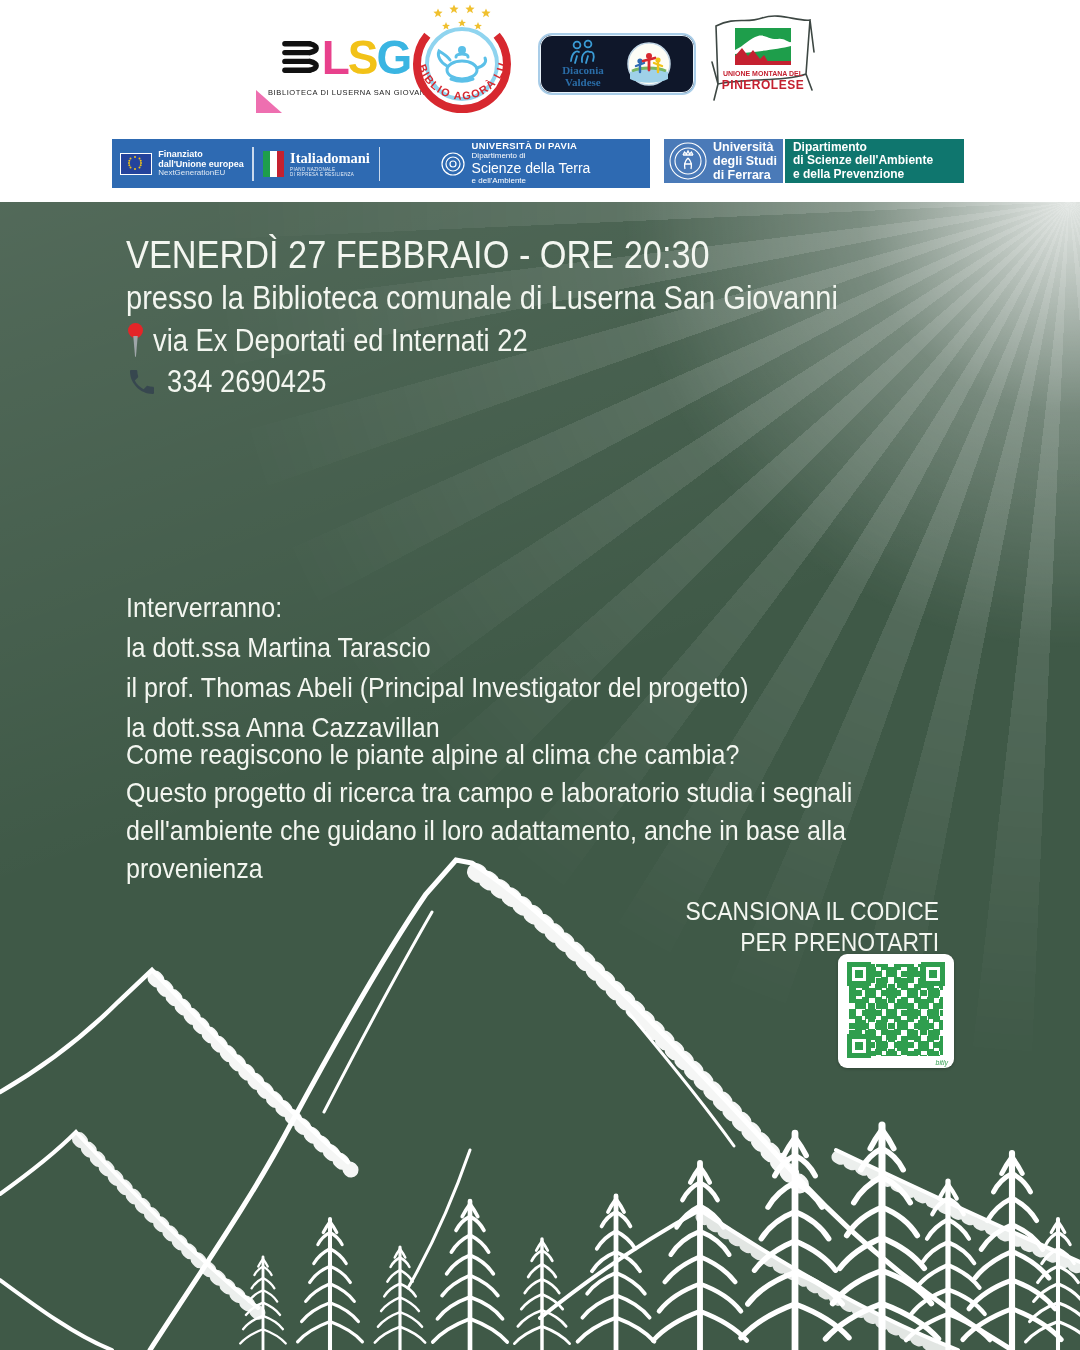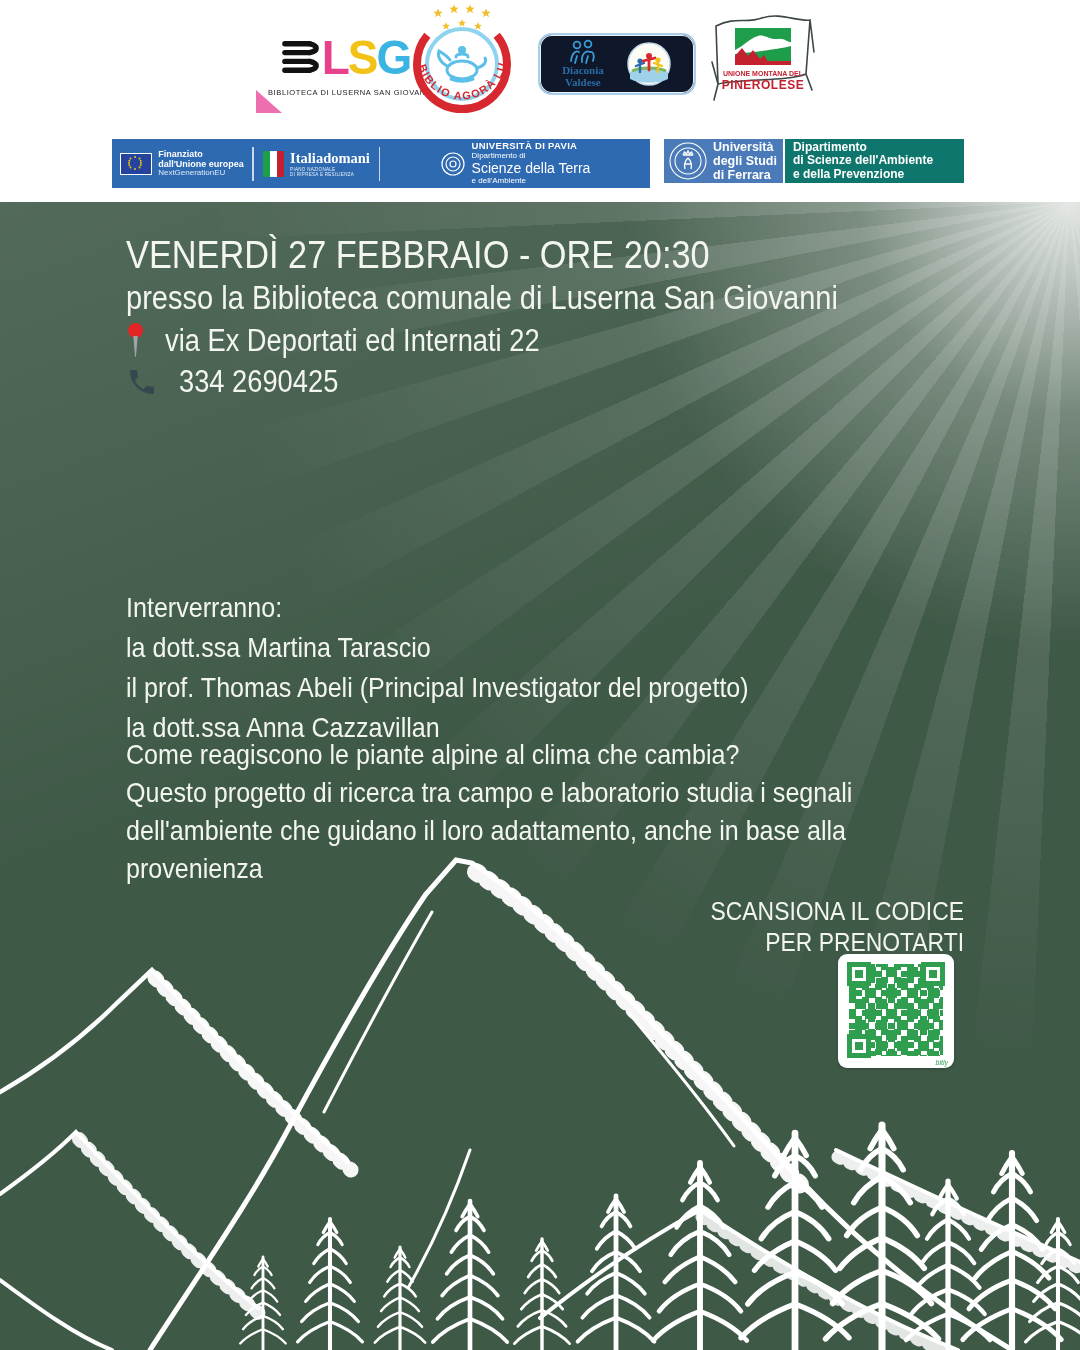--- a/index.html
+++ b/index.html
@@ -53,35 +53,35 @@
         background:linear-gradient(160deg, rgba(255,255,255,.10), rgba(255,255,255,0) 45%);}
 
   .content{position:absolute;inset:0;z-index:2;color:#f3f6f0;}
   .cond{transform:scaleX(.88);transform-origin:left top;}
   .cond-c{transform:scaleX(.88);transform-origin:center top;}
   .cond-r{transform:scaleX(.88);transform-origin:right top;}
 
   .event-info{position:absolute;left:126px;top:32px;width:900px;}
   .datetime{font-size:39px;line-height:1.1;letter-spacing:0;}
   .venue{font-size:33px;line-height:1.15;margin-top:2px;}
-  .info-line{display:flex;align-items:center;gap:21px;margin-top:6px;font-size:31px;line-height:1.1;}
+  .info-line{display:flex;align-items:center;gap:9px;margin-top:6px;font-size:31px;line-height:1.1;}
 
   .map-pin{position:relative;width:18px;height:36px;flex:0 0 18px;}
   .map-pin .head{position:absolute;left:2px;top:0;width:15px;height:15px;border-radius:50%;background:#e42528;}
   .map-pin .needle{position:absolute;left:5px;top:13px;width:9px;height:21px;background:#9fa6a9;
                    clip-path:polygon(25% 0,75% 0,55% 100%,45% 100%);}
   .phone-icon{width:32px;height:32px;flex:0 0 32px;}
 
   .title-block{position:absolute;left:0;top:186px;width:1080px;text-align:center;}
   .title-line{font-size:47px;line-height:1.05;white-space:pre-wrap;font-weight:400;}
 
   .speakers{position:absolute;left:126px;top:386px;font-size:28.5px;line-height:1.4;}
   .description{position:absolute;left:126px;top:534px;font-size:28.5px;line-height:1.33;}
 
-  .qr-label{position:absolute;right:116px;top:694px;text-align:right;font-size:26px;line-height:1.2;}
+  .qr-label{position:absolute;right:141px;top:694px;text-align:right;font-size:26px;line-height:1.2;}
   .qr-card{position:absolute;left:838px;top:752px;width:116px;height:114px;background:#fff;border-radius:9px;
            box-shadow:0 1px 3px rgba(0,0,0,.25);}
   .qr-pattern{position:absolute;left:11px;top:10px;width:94px;height:92px;
     background:
       repeating-conic-gradient(#2f9e4e 0% 25%, transparent 0% 50%) 0px 0px / 13px 13px,
       repeating-conic-gradient(#2f9e4e 0% 25%, transparent 0% 50%) 6px 3px / 21px 21px;}
   .finder{position:absolute;width:24px;height:24px;border:5px solid #2f9e4e;background:#fff;box-sizing:border-box;}
   .finder::after{content:"";position:absolute;left:3px;top:3px;width:8px;height:8px;background:#2f9e4e;}
   .f-tl{left:9px;top:8px;} .f-tr{right:9px;top:8px;} .f-bl{left:9px;bottom:10px;}
   .qr-bitly{position:absolute;right:6px;bottom:2px;font-size:7px;color:#2f9e4e;font-style:italic;}

